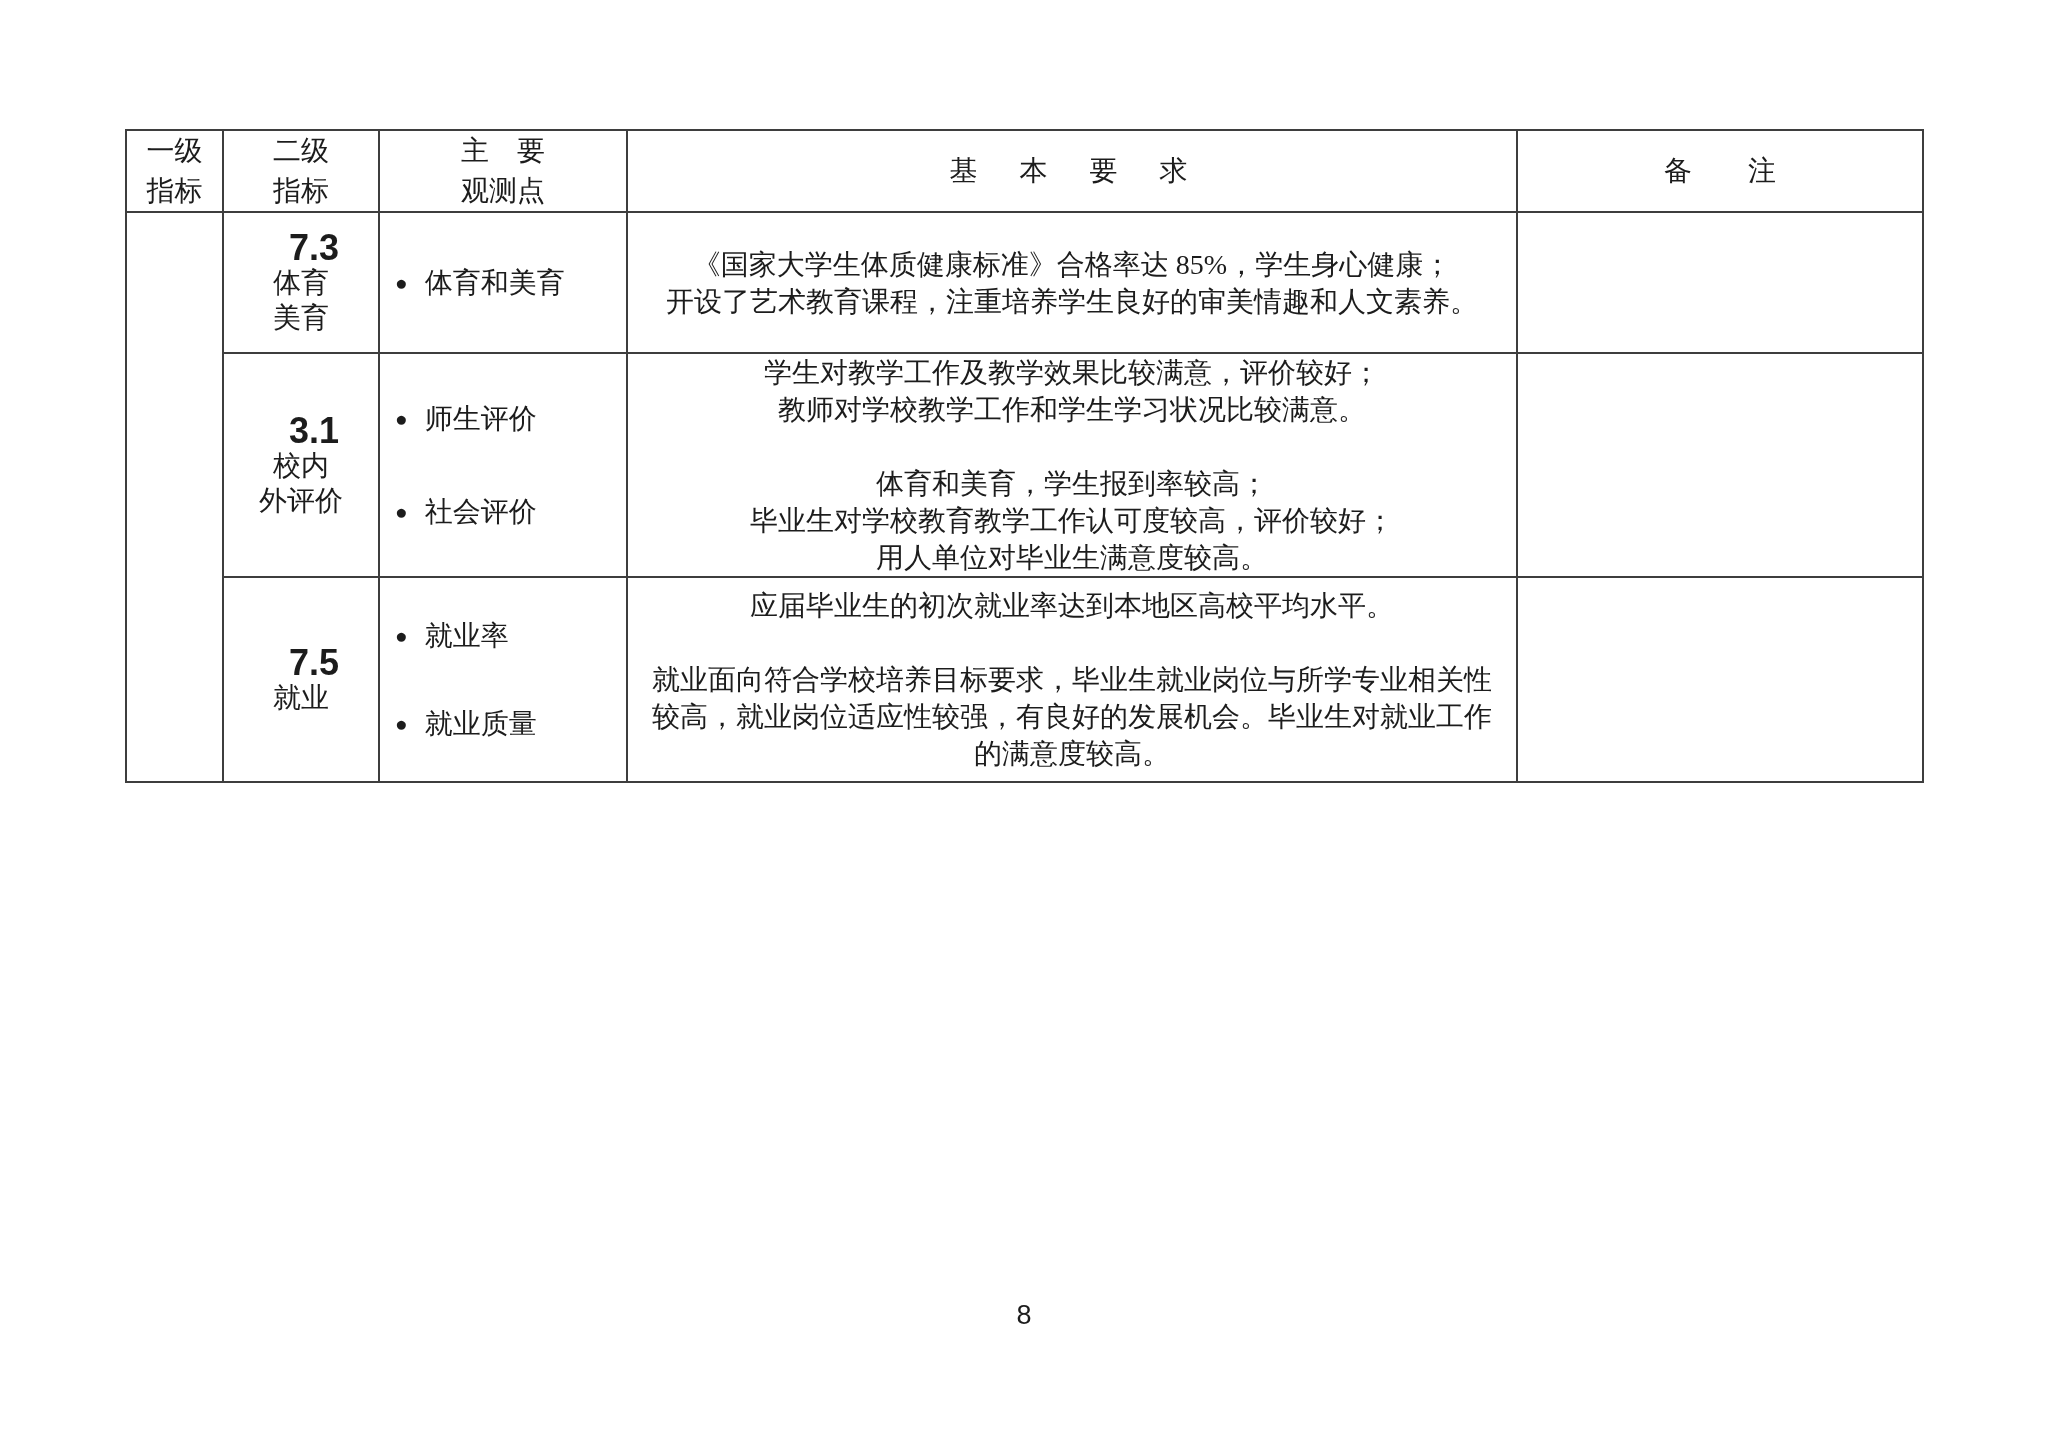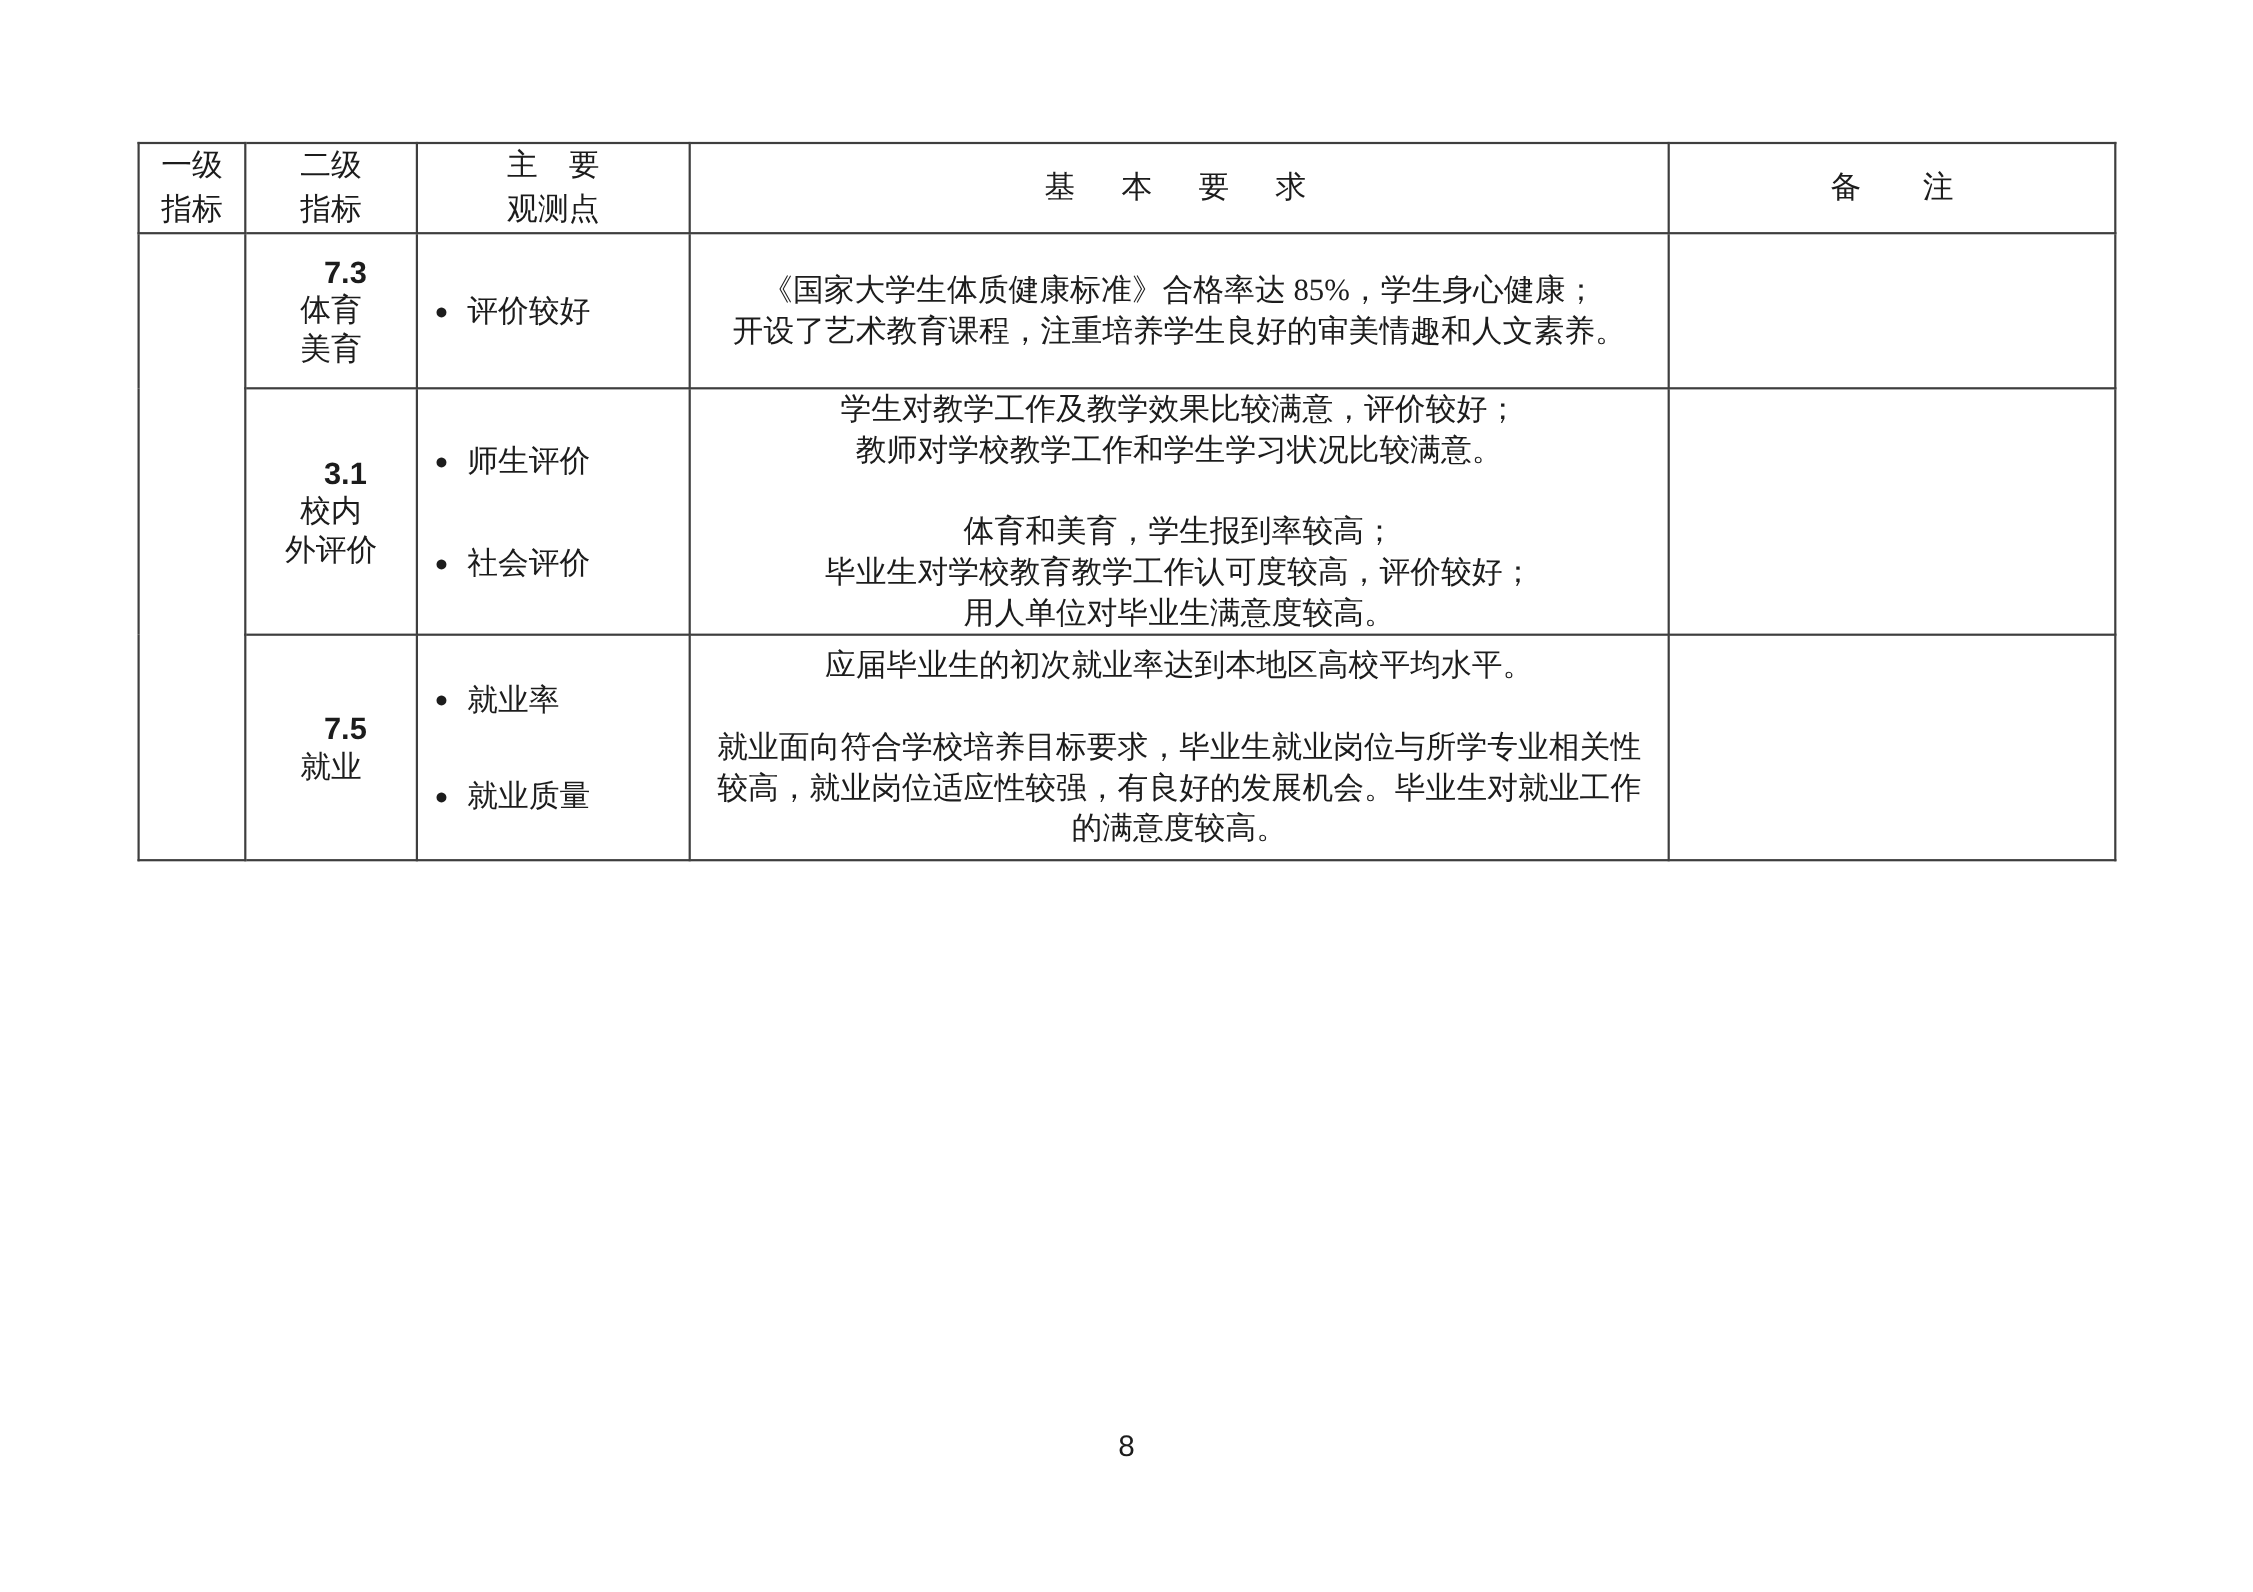--- a/index.html
+++ b/index.html
@@ -42,21 +42,21 @@
   th.hc.wide-ls { letter-spacing: 7px; border-radius: 19px; }
 
   td.c2 {
     text-align: center;
     font-size: 28px;
     line-height: 35px;
   }
   td.c2 .num {
     font-family: "Liberation Sans", sans-serif;
     font-weight: bold;
-    font-size: 28px;
+    font-size: 36px;
     line-height: 35px;
     padding-left: 26px;
   }
   td.c3 { font-size: 28px; }
   .ops {
     display: flex;
     flex-direction: column;
     justify-content: center;
     padding-left: 15px;
     box-sizing: border-box;
@@ -135,21 +135,21 @@
       <td rowspan="3"></td>
       <td class="c2">
         <div class="num">7.3</div>
         <div>体育</div>
         <div>美育</div>
       </td>
       <td class="c3">
         <div class="ops">
           <div class="op-item">
             <span class="bullet">●</span>
-            <span>评价较好</span>
+            <span>体育和美育</span>
           </div>
         </div>
       </td>
       <td class="c4">
         <div class="line">《国家大学生体质健康标准》合格率达 85%，学生身心健康；</div>
         <div class="line">开设了艺术教育课程，注重培养学生良好的审美情趣和人文素养。</div>
       </td>
       <td class="c5"></td>
     </tr>
 

